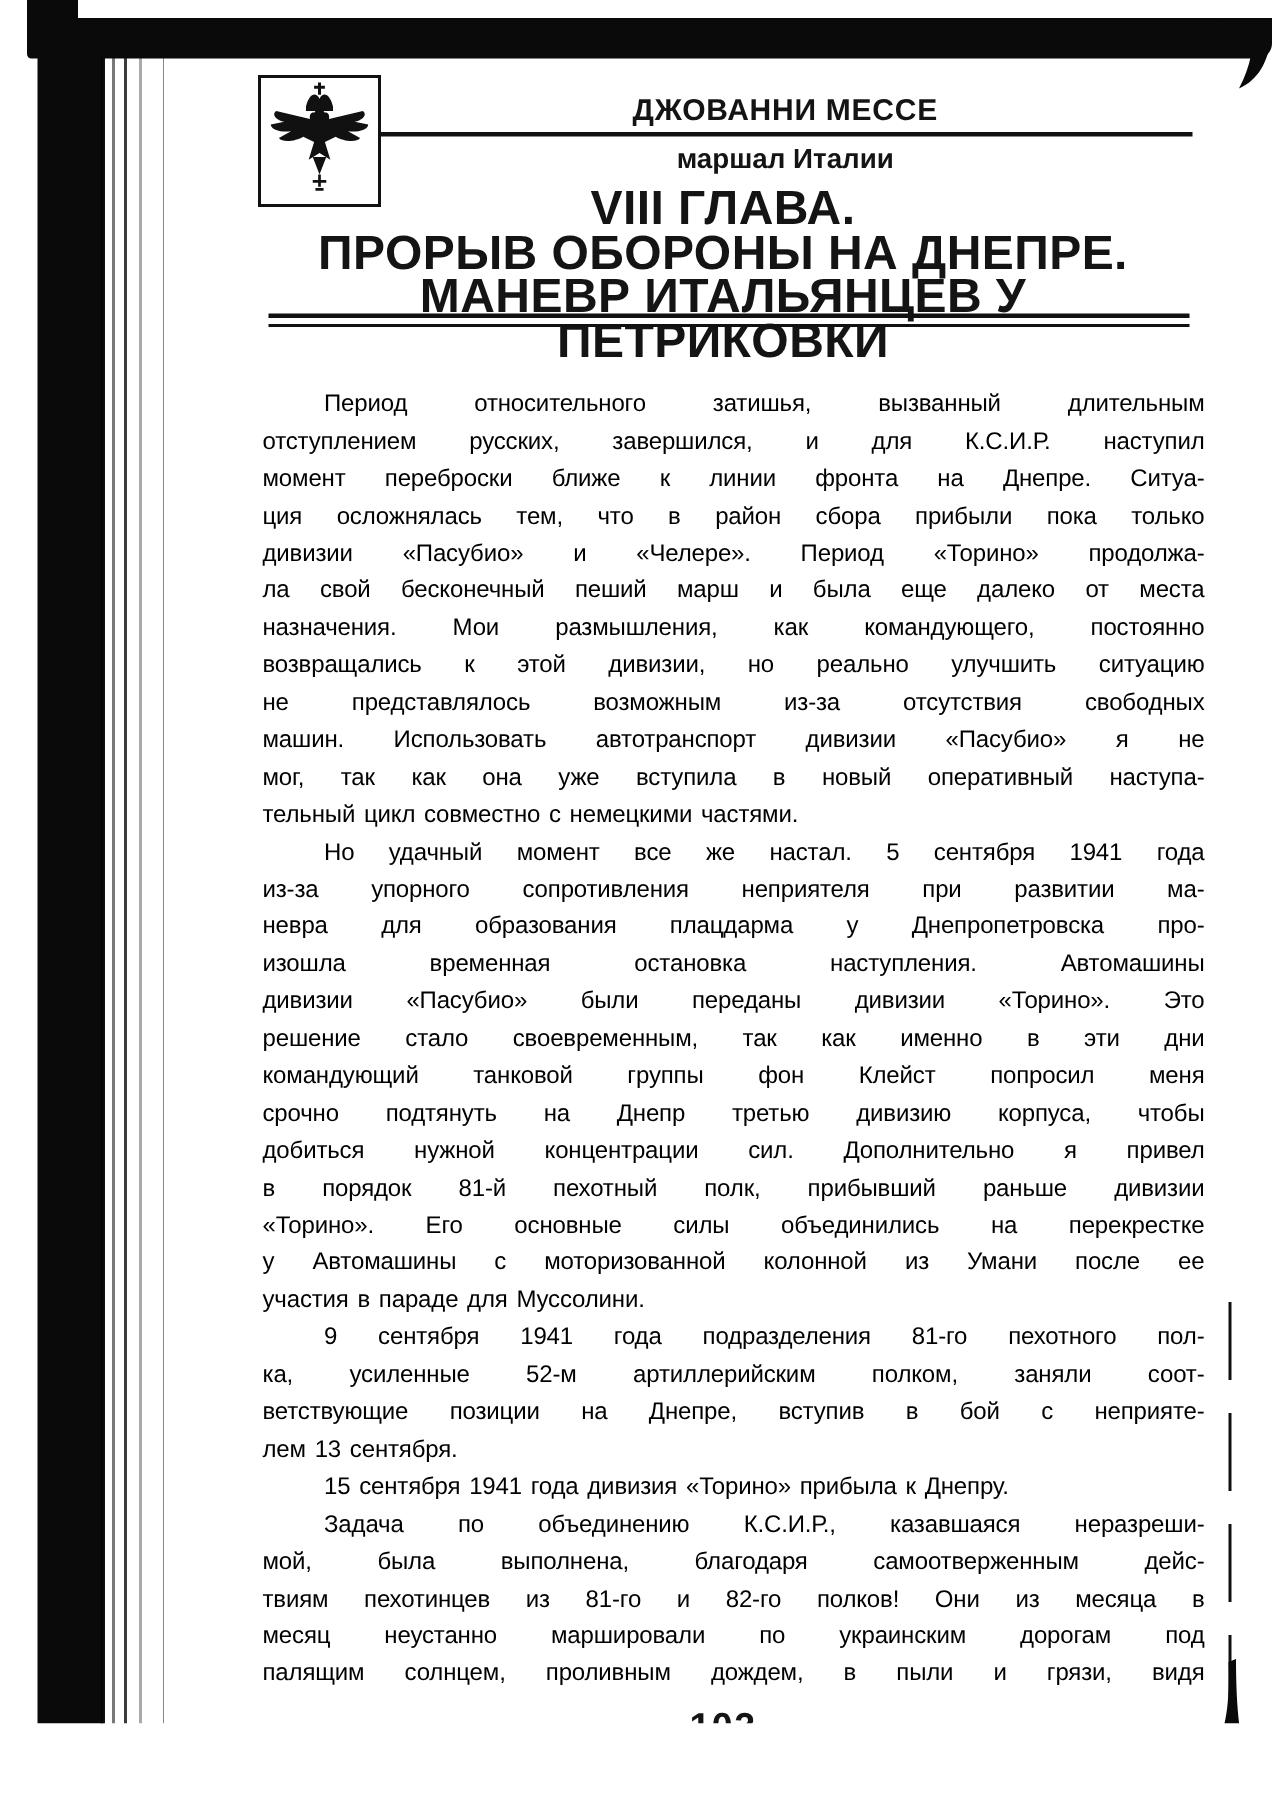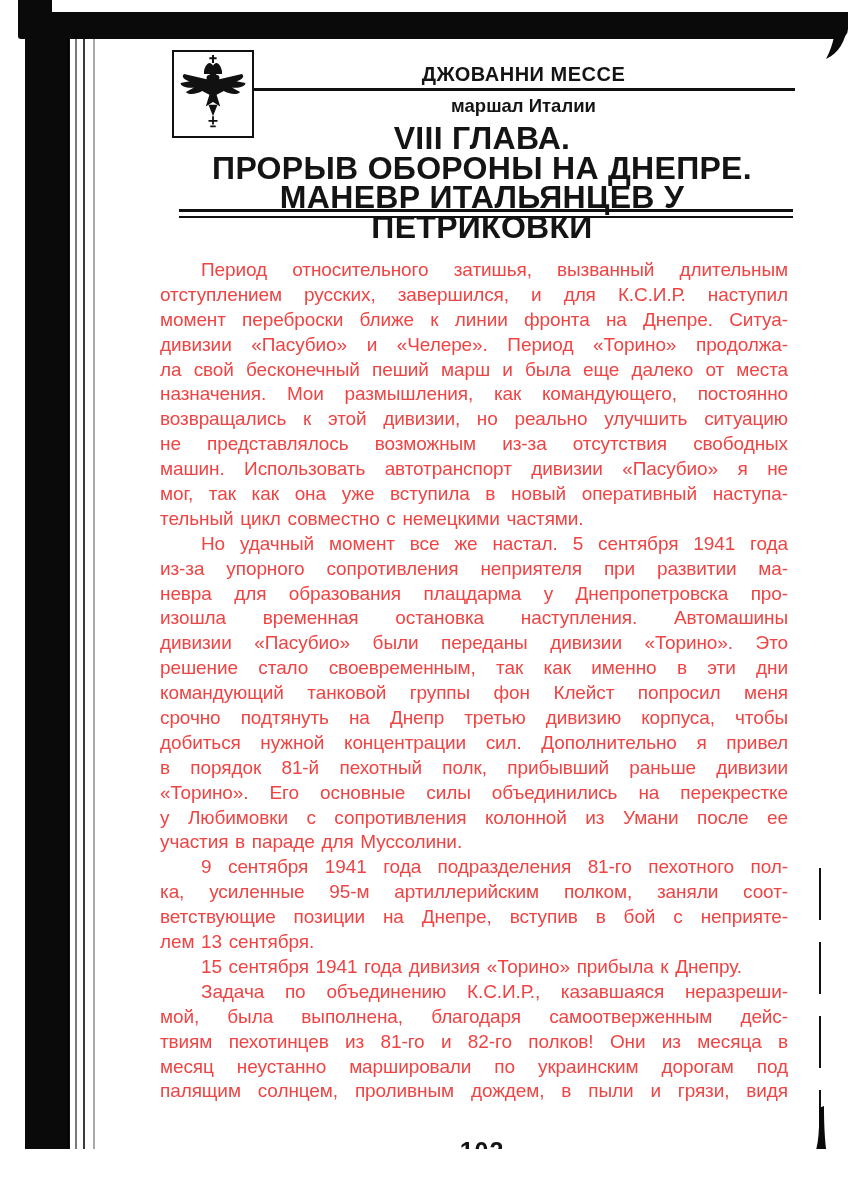--- a/index.html
+++ b/index.html
@@ -61,22 +61,22 @@
   .chapter-title{
     position:absolute;left:168px;top:124px;width:628px;
     text-align:center;font-size:32px;line-height:29.5px;font-weight:700;letter-spacing:0.3px;
   }
   .title-rule{
     position:absolute;left:179px;top:209px;width:614px;height:4px;
     border-top:3px solid #111;border-bottom:2.5px solid #111;
   }
   
   .body-text{
-    position:absolute;left:160px;top:258px;width:628px;
-    font-size:19px;letter-spacing:-0.1px;word-spacing:1.5px;color:#ef4444;
+    position:absolute;left:175px;top:258px;width:628px;
+    font-size:16px;letter-spacing:-0.1px;word-spacing:1.5px;color:#000000;
   }
   .bline{
     height:24.9px;line-height:24.9px;white-space:nowrap;
     text-align:justify;text-align-last:justify;text-justify:inter-word;
     overflow:visible;
   }
   .bline.indent{padding-left:41px;}
   .bline.end{text-align-last:left;}
   
   .page-number{
@@ -122,43 +122,44 @@
     <div>VIII ГЛАВА.</div>
     <div>ПРОРЫВ ОБОРОНЫ НА ДНЕПРЕ.</div>
     <div>МАНЕВР ИТАЛЬЯНЦЕВ У ПЕТРИКОВКИ</div>
   </div>
   <div class="title-rule"></div>
 
   <div class="body-text" id="body-lines">
       <div class="bline indent">Период относительного затишья, вызванный длительным</div>
       <div class="bline">отступлением русских, завершился, и для К.С.И.Р. наступил</div>
       <div class="bline">момент переброски ближе к линии фронта на Днепре. Ситуа-</div>
+      <div class="bline">ция осложнялась тем, что в район сбора прибыли пока только</div>
       <div class="bline">дивизии «Пасубио» и «Челере». Период «Торино» продолжа-</div>
       <div class="bline">ла свой бесконечный пеший марш и была еще далеко от места</div>
       <div class="bline">назначения. Мои размышления, как командующего, постоянно</div>
       <div class="bline">возвращались к этой дивизии, но реально улучшить ситуацию</div>
       <div class="bline">не представлялось возможным из-за отсутствия свободных</div>
       <div class="bline">машин. Использовать автотранспорт дивизии «Пасубио» я не</div>
       <div class="bline">мог, так как она уже вступила в новый оперативный наступа-</div>
       <div class="bline end">тельный цикл совместно с немецкими частями.</div>
       <div class="bline indent">Но удачный момент все же настал. 5 сентября 1941 года</div>
       <div class="bline">из-за упорного сопротивления неприятеля при развитии ма-</div>
       <div class="bline">невра для образования плацдарма у Днепропетровска про-</div>
       <div class="bline">изошла временная остановка наступления. Автомашины</div>
       <div class="bline">дивизии «Пасубио» были переданы дивизии «Торино». Это</div>
       <div class="bline">решение стало своевременным, так как именно в эти дни</div>
       <div class="bline">командующий танковой группы фон Клейст попросил меня</div>
       <div class="bline">срочно подтянуть на Днепр третью дивизию корпуса, чтобы</div>
       <div class="bline">добиться нужной концентрации сил. Дополнительно я привел</div>
       <div class="bline">в порядок 81-й пехотный полк, прибывший раньше дивизии</div>
       <div class="bline">«Торино». Его основные силы объединились на перекрестке</div>
-      <div class="bline">у Любимовки с сопротивления колонной из Умани после ее</div>
+      <div class="bline">у Автомашины с моторизованной колонной из Умани после ее</div>
       <div class="bline end">участия в параде для Муссолини.</div>
       <div class="bline indent">9 сентября 1941 года подразделения 81-го пехотного пол-</div>
-      <div class="bline">ка, усиленные 95-м артиллерийским полком, заняли соот-</div>
+      <div class="bline">ка, усиленные 52-м артиллерийским полком, заняли соот-</div>
       <div class="bline">ветствующие позиции на Днепре, вступив в бой с неприяте-</div>
       <div class="bline end">лем 13 сентября.</div>
       <div class="bline indent end">15 сентября 1941 года дивизия «Торино» прибыла к Днепру.</div>
       <div class="bline indent">Задача по объединению К.С.И.Р., казавшаяся неразреши-</div>
       <div class="bline">мой, была выполнена, благодаря самоотверженным дейс-</div>
       <div class="bline">твиям пехотинцев из 81-го и 82-го полков! Они из месяца в</div>
       <div class="bline">месяц неустанно маршировали по украинским дорогам под</div>
       <div class="bline">палящим солнцем, проливным дождем, в пыли и грязи, видя</div>
     </div>
 

